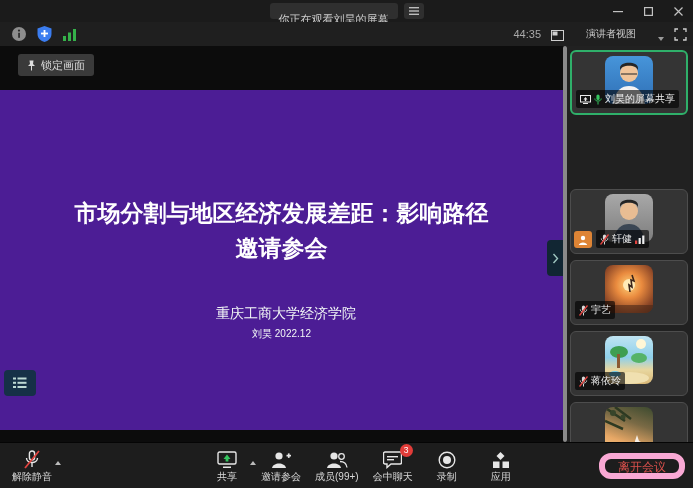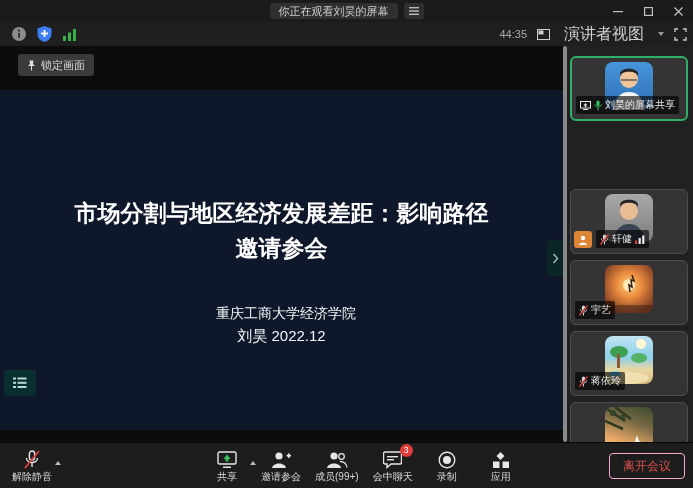--- a/index.html
+++ b/index.html
@@ -4,49 +4,49 @@
 <style>
   * { margin:0; padding:0; box-sizing:border-box; }
   html,body { width:693px; height:488px; background:#0c0c0c; overflow:hidden;
               font-family:"Liberation Sans","DejaVu Sans",sans-serif; }
   .app { position:relative; width:693px; height:488px; background:#0c0c0c; }
 
   
   .titlebar { position:absolute; left:0; top:0; width:693px; height:22px;
               background:#1b1b1b; display:flex; align-items:center; justify-content:center; }
   .title-pill { background:#2f2f2f; color:#cfcfcf; font-size:11px; line-height:16px;
-                padding:0 9px; border-radius:3px; height:16px; }
+                padding:8px 9px; border-radius:3px; height:16px; }
   .menu-box { background:#2f2f2f; border-radius:3px; width:20px; height:16px; margin-left:6px;
               display:flex; align-items:center; justify-content:center; }
   .win-controls { position:absolute; right:0; top:0; height:22px; display:flex; }
   .win-btn { width:30px; height:22px; display:flex; align-items:center; justify-content:center; }
 
   
   .statusbar { position:absolute; left:0; top:22px; width:693px; height:24px; background:#1f1f1f;
                display:flex; align-items:center; }
   .status-left { display:flex; align-items:center; gap:11px; margin-left:12px; }
   .status-right { position:absolute; right:6px; top:0; height:24px; display:flex;
                   align-items:center; gap:10px; }
   .timer { color:#a9a9a9; font-size:11px; }
-  .view-btn { display:flex; align-items:center; gap:14px; color:#cfcfcf; font-size:16px; }
+  .view-btn { display:flex; align-items:flex-end; gap:22px; color:#cfcfcf; font-size:10px; }
   .caret-down { width:0; height:0; border-left:3.5px solid transparent;
                 border-right:3.5px solid transparent; border-top:4px solid #9a9a9a; }
 
   
   .viewport { position:absolute; left:0; top:46px; width:563px; height:484px; background:#0c0c0c; }
   .lock-btn { position:absolute; left:18px; top:8px; height:22px; background:#3a3a3a;
               border:none; border-radius:3px; color:#dedede; font-size:11px; padding:0 9px;
               display:flex; align-items:center; gap:5px; }
 
-  .slide { position:absolute; left:0; top:44px; width:563px; height:340px; background:#0f172a;
+  .slide { position:absolute; left:0; top:44px; width:563px; height:340px; background:#4c1d95;
            overflow:hidden; }
   .slide-title { margin-top:106px; text-align:center; color:#ffffff; font-weight:bold;
                  font-size:23px; line-height:1.5; }
   .slide-org { margin-top:40px; text-align:center; color:#f2f7f6; font-size:14px;padding-left:9px; }
-  .slide-author { margin-top:4px; text-align:center; color:#f2f7f6; font-size:15px; }
+  .slide-author { margin-top:4px; text-align:center; color:#f2f7f6; font-size:10px; }
   .outline-btn { position:absolute; left:4px; top:280px; width:32px; height:26px;
                  background:rgba(8,54,50,.78); border:none; border-radius:4px;
                  display:flex; align-items:center; justify-content:center; }
   .expand-btn { position:absolute; right:0px; top:150px; width:16px; height:36px;
                 background:rgba(9,40,37,.88); border:none; border-radius:4px 0 0 4px;
                 display:flex; align-items:center; justify-content:center; }
 
   
   .v-scrollbar { position:absolute; left:563px; top:46px; width:4px; height:396px;
                  background:#8a8a8a; border-radius:2px; }
@@ -81,21 +81,21 @@
   .tb-label { font-size:10px; color:#d8d8d8; line-height:11px; }
   .tb-left { position:absolute; left:10px; top:6px; display:flex; gap:16px; }
   .tb-center { position:absolute; left:205px; top:6px; display:flex; gap:10px; }
   .caret-up { width:0; height:0; border-left:3.5px solid transparent;
               border-right:3.5px solid transparent; border-bottom:4px solid #bbbbbb;
               position:absolute; right:-7px; top:12px; }
   .badge { position:absolute; top:-5px; right:2px; background:#e23c39; color:#ffffff;
            font-size:8.5px; line-height:12px; min-width:13px; height:13px; border-radius:7px;
            text-align:center; padding:0 2px; }
   .leave-btn { position:absolute; right:8px; top:10px; height:26px; padding:0 13px;
-               background:transparent; border:1px solid #f9a8d4; border-radius:4px;
+               background:transparent; border:6px solid #f9a8d4; border-radius:12px;
                color:#d9504c; font-size:12px; }
 </style>
 </head>
 <body>
 
 <div class="app">
 
   <div class="titlebar">
     <div class="title-pill">
       <span>你正在观看刘昊的屏幕</span>
@@ -192,21 +192,21 @@
           <path d="M1.5 1 L5.5 5.5 L1.5 10" fill="none" stroke="#9fc6c0" stroke-width="1.4"></path>
         </svg>
       </button>
     </div>
   </div>
 
   <div class="v-scrollbar"></div>
 
   <div class="sidebar">
 
-    <div class="tile active" style="top:10px">
+    <div class="tile active" style="top:4px">
       <div class="avatar av-blue">
         <svg width="48" height="48" viewBox="0 0 48 48">
           <path d="M8 48 C10 34 17 30 24 30 C31 30 38 34 40 48 Z" fill="#f4f4f4"></path>
           <circle cx="24" cy="17" r="9" fill="#f0c49a"></circle>
           <path d="M15 15 C15 8 33 8 33 15 L33 12 C33 5 15 5 15 12 Z" fill="#262626"></path>
           <rect x="16" y="17" width="16" height="2" fill="#333" opacity="0.55"></rect>
         </svg>
       </div>
       <div class="nameplate">
         <svg width="11" height="9" viewBox="0 0 11 9">

